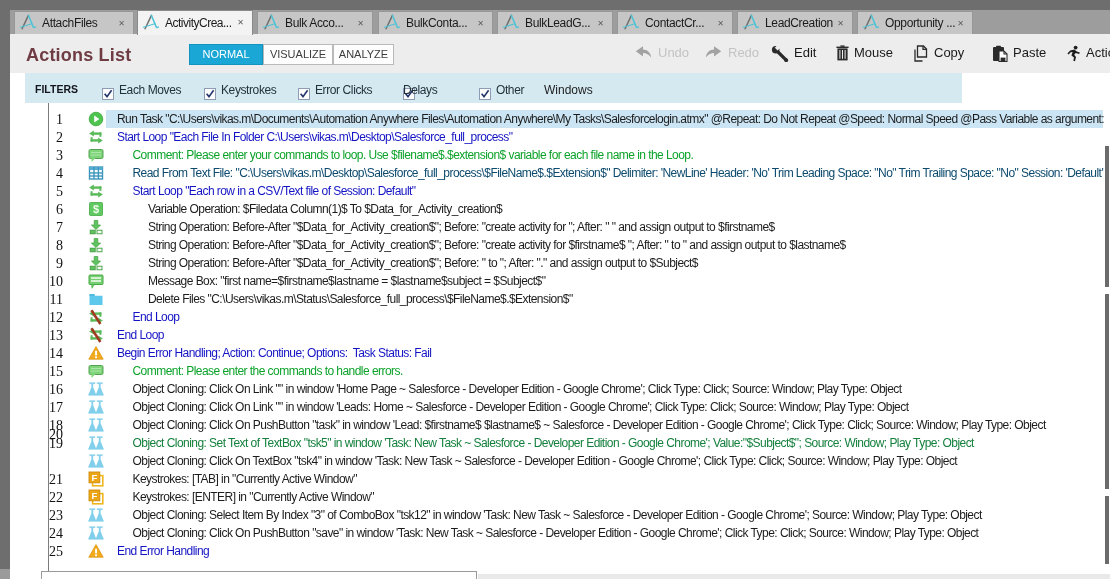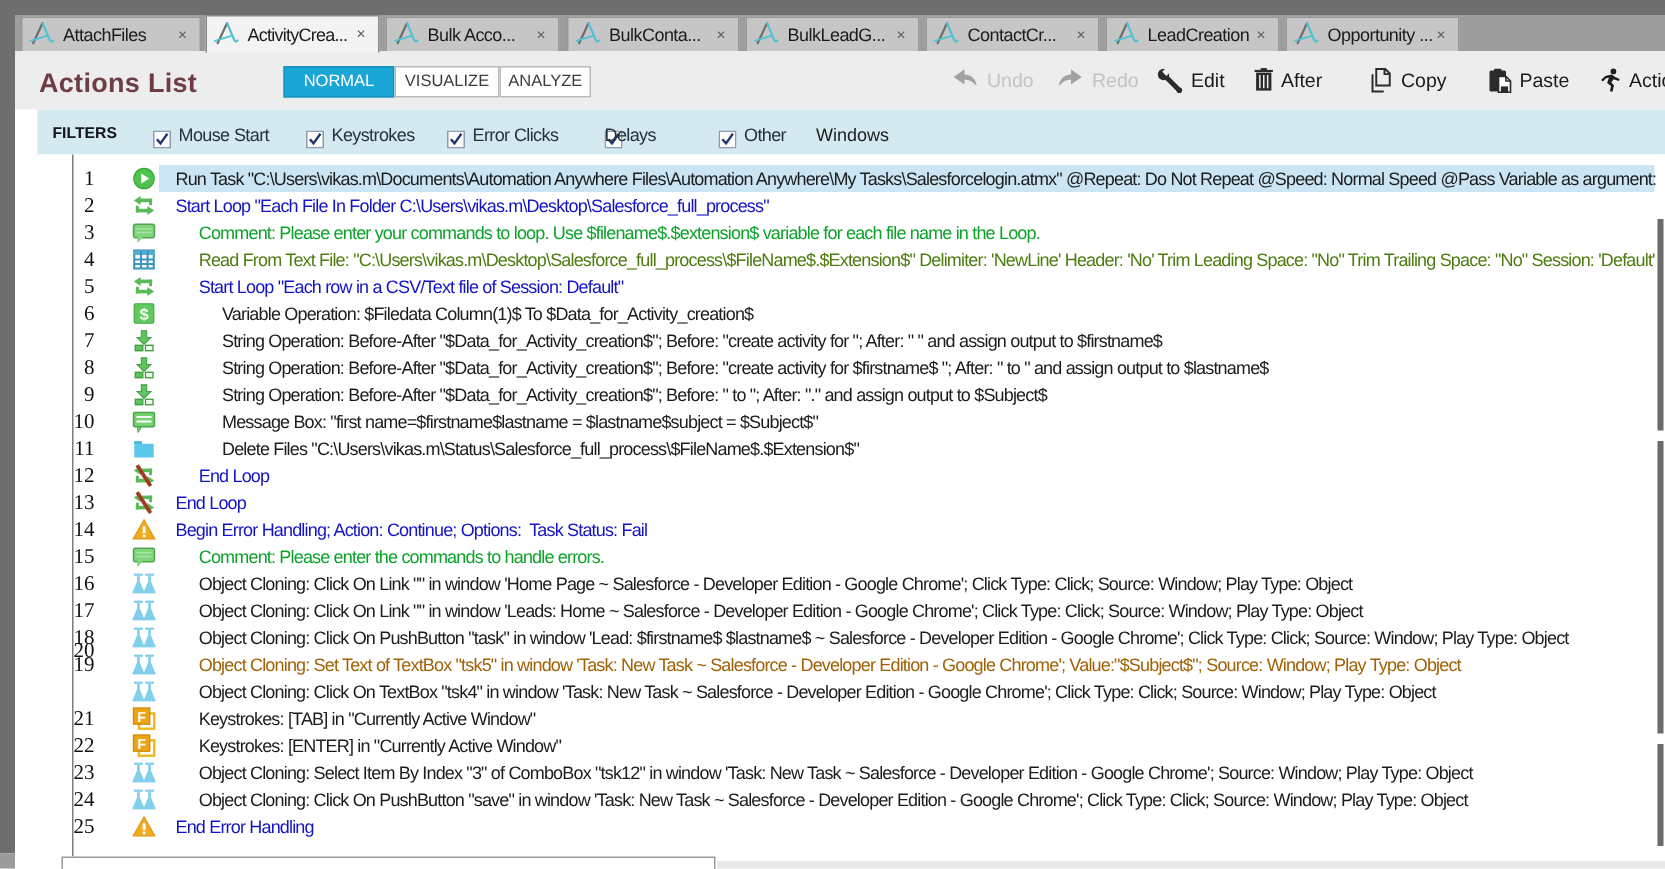--- a/index.html
+++ b/index.html
@@ -10,25 +10,25 @@
 .tab{position:absolute;top:1px;height:23px;background:#c6c6c6;border:1px solid #979797;border-bottom:none;display:flex;align-items:center}
 .tab.active{top:0;height:25px;background:#f3f3f3;border-color:#8a8a8a;z-index:3}
 .tico{margin-left:4px;width:18px;height:18px;display:inline-block}
 .tlab{margin-left:5px;font-size:12px;letter-spacing:-0.35px;color:#1b1b1b;white-space:nowrap}
 .tab.active .tlab{font-weight:normal;font-size:12px;letter-spacing:-0.5px}
 .tx{position:absolute;right:8px;top:7px;font-size:8px;color:#606060}
 #toolbar{position:absolute;left:10px;top:34px;width:1100px;height:39px;background:#ededed}
 #title{position:absolute;left:16px;top:11px;font-size:18px;font-weight:bold;color:#6f3c44;letter-spacing:0.2px}
 .vbtn{position:absolute;top:10px;height:21px;border:1px solid #b9b9b9;background:#fdfdfd;color:#3c3c3c;font-size:11px;text-align:center;line-height:19px}
 .vbtn.on{background:#1ba7d6;border-color:#1593c0;color:#fff}
-.tbi{position:absolute;top:11px;display:flex;align-items:center;white-space:nowrap}
+.tbi{position:absolute;top:11px;display:flex;align-items:flex-start;white-space:nowrap}
 .tbi svg{margin-right:5px}
 .tbi span{font-size:13px;color:#1a1a1a}
 .tbi.dis span{color:#c3c3c3}
-#filters{position:absolute;left:25px;top:73px;width:1085px;height:30px;background:#d5e9f1}
+#filters{position:absolute;left:25px;top:73px;width:937px;height:30px;background:#d5e9f1}
 #flt{position:absolute;left:10px;top:10px;font-size:10.5px;font-weight:bold;color:#14141c}
 .cb{position:absolute;top:13px}
 .flab{position:absolute;top:10px;font-size:12px;letter-spacing:-0.4px;color:#23333c}
 #winlab{position:absolute;left:519px;top:10px;font-size:12px;color:#1c1c1c}
 #combo{position:absolute;left:571px;top:7px;width:182px;height:21px;background:#fff;border:1px solid #484848}
 #combo .ct{position:absolute;left:5px;top:2px;font-size:12.5px;color:#111}
 #combo .ca{position:absolute;right:5px;top:7px;width:0;height:0;border-left:4.5px solid transparent;border-right:4.5px solid transparent;border-top:6px solid #222}
 #findbox{position:absolute;left:923px;top:6px;width:156px;height:22px;background:#fff}
 #findbox .ft{position:absolute;left:11px;top:4px;font-size:12px;letter-spacing:-0.2px;color:#3b3b3b}
 #list{position:absolute;left:10px;top:103px;width:1100px;height:468px;background:#fff}
@@ -163,21 +163,21 @@
       <svg width="13" height="16" viewBox="0 0 13 16">
         <rect x="1.4" y="3.4" width="10.2" height="12" fill="#2b2b2b"></rect>
         <rect x="0.4" y="1.6" width="12.2" height="1.4" fill="#2b2b2b"></rect>
         <rect x="4.4" y="0.4" width="4.2" height="1.4" fill="#2b2b2b"></rect>
         <g stroke="#ededed" stroke-width="1">
           <line x1="3.9" y1="5" x2="3.9" y2="13.8"></line>
           <line x1="6.5" y1="5" x2="6.5" y2="13.8"></line>
           <line x1="9.1" y1="5" x2="9.1" y2="13.8"></line>
         </g>
       </svg>
-      <span>After</span>
+      <span>Mouse</span>
     </div>
 <div class="tbi" style="left:902px">
       <svg width="17" height="17" viewBox="0 0 17 17">
         <g fill="none" stroke="#2b2b2b" stroke-width="1.3">
           <path d="M5.5,1 L11.5,1 L14.5,4 L14.5,12 L5.5,12 Z"></path>
           <path d="M11,1.2 L11,4.4 L14.3,4.4"></path>
           <path d="M3,4.5 L3,16 L10.5,16"></path>
         </g>
       </svg>
       <span>Copy</span>
@@ -201,21 +201,21 @@
       </svg>
       <span>Actions</span>
     </div>
 </div>
 <div id="filters">
 <div id="flt">FILTERS</div>
 <span class="cb" style="left:77px"><svg width="12" height="12" viewBox="0 0 12 12">
         <rect x="0.5" y="0.5" width="11" height="11" fill="#fdfdfd" stroke="#8d9bb3" stroke-width="1"></rect>
         <path d="M2.6,5.8 L5,8.6 L9.6,2.2" fill="none" stroke="#24356b" stroke-width="1.6"></path>
       </svg></span>
-    <span class="flab" style="left:94px">Mouse Start</span>
+    <span class="flab" style="left:94px">Each Moves</span>
 <span class="cb" style="left:179px"><svg width="12" height="12" viewBox="0 0 12 12">
         <rect x="0.5" y="0.5" width="11" height="11" fill="#fdfdfd" stroke="#8d9bb3" stroke-width="1"></rect>
         <path d="M2.6,5.8 L5,8.6 L9.6,2.2" fill="none" stroke="#24356b" stroke-width="1.6"></path>
       </svg></span>
     <span class="flab" style="left:196px">Keystrokes</span>
 <span class="cb" style="left:273px"><svg width="12" height="12" viewBox="0 0 12 12">
         <rect x="0.5" y="0.5" width="11" height="11" fill="#fdfdfd" stroke="#8d9bb3" stroke-width="1"></rect>
         <path d="M2.6,5.8 L5,8.6 L9.6,2.2" fill="none" stroke="#24356b" stroke-width="1.6"></path>
       </svg></span>
     <span class="flab" style="left:290px">Error Clicks</span>
@@ -262,21 +262,21 @@
 <div class="rtx" style="top:145.5px;left:132.5px;color:#0da32b">Comment: Please enter your commands to loop. Use $filename$.$extension$ variable for each file name in the Loop.</div>
 <div class="num" style="top:163.5px">4</div>
 <div class="ric" style="top:164.5px"><svg width="16" height="16" viewBox="0 0 16 16">
       <rect x="1.5" y="2" width="13" height="12" fill="#fff" stroke="#3d95be" stroke-width="1.4"></rect>
       <rect x="1.5" y="2" width="13" height="3" fill="#57add2"></rect>
       <line x1="6" y1="2" x2="6" y2="14" stroke="#3d95be" stroke-width="1.4"></line>
       <line x1="10.4" y1="2" x2="10.4" y2="14" stroke="#3d95be" stroke-width="1.4"></line>
       <line x1="1.5" y1="8" x2="14.5" y2="8" stroke="#3d95be" stroke-width="1.4"></line>
       <line x1="1.5" y1="11" x2="14.5" y2="11" stroke="#3d95be" stroke-width="1.4"></line>
     </svg></div>
-<div class="rtx" style="top:163.5px;left:132.5px;color:#4d7c0f">Read From Text File: "C:\Users\vikas.m\Desktop\Salesforce_full_process\$FileName$.$Extension$" Delimiter: 'NewLine' Header: 'No' Trim Leading Space: "No" Trim Trailing Space: "No" Session: 'Default'</div>
+<div class="rtx" style="top:163.5px;left:132.5px;color:#0c4a6e">Read From Text File: "C:\Users\vikas.m\Desktop\Salesforce_full_process\$FileName$.$Extension$" Delimiter: 'NewLine' Header: 'No' Trim Leading Space: "No" Trim Trailing Space: "No" Session: 'Default'</div>
 <div class="num" style="top:181.5px">5</div>
 <div class="ric" style="top:182.5px"><svg width="16" height="16" viewBox="0 0 16 16">
       <g fill="#5aba5a">
         <polygon points="5.8,1.6 5.8,7.6 1.2,4.6"></polygon>
         <rect x="5.2" y="3.4" width="8.2" height="2.4"></rect>
         <rect x="11.4" y="3.4" height="4.4" width="2"></rect>
         <polygon points="10.2,8.4 10.2,14.4 14.8,11.4"></polygon>
         <rect x="2.6" y="10.2" width="8.2" height="2.4"></rect>
         <rect x="2.6" y="8.2" height="4.4" width="2"></rect>
       </g>
@@ -408,21 +408,21 @@
       <g fill="#82cfec">
         <rect x="1.4" y="1.4" width="5.8" height="1.5"></rect>
         <rect x="3.4" y="2.9" width="1.8" height="4"></rect>
         <polygon points="3.3,6.6 5.3,6.6 7.9,13 0.7,13"></polygon>
         <rect x="8.8" y="1.4" width="5.8" height="1.5"></rect>
         <rect x="10.8" y="2.9" width="1.8" height="4"></rect>
         <polygon points="10.7,6.6 12.7,6.6 15.3,13 8.1,13"></polygon>
         <rect x="0.4" y="13" width="15.2" height="1.6"></rect>
       </g>
     </svg></div>
-<div class="rtx" style="top:433.5px;left:132.5px;color:#a16207">Object Cloning: Set Text of TextBox "tsk5" in window 'Task: New Task ~ Salesforce - Developer Edition - Google Chrome'; Value:"$Subject$"; Source: Window; Play Type: Object</div>
+<div class="rtx" style="top:433.5px;left:132.5px;color:#15803d">Object Cloning: Set Text of TextBox "tsk5" in window 'Task: New Task ~ Salesforce - Developer Edition - Google Chrome'; Value:"$Subject$"; Source: Window; Play Type: Object</div>
 <div class="num" style="top:425px">20</div>
 <div class="ric" style="top:452.5px"><svg width="16" height="16" viewBox="0 0 16 16">
       <g fill="#82cfec">
         <rect x="1.4" y="1.4" width="5.8" height="1.5"></rect>
         <rect x="3.4" y="2.9" width="1.8" height="4"></rect>
         <polygon points="3.3,6.6 5.3,6.6 7.9,13 0.7,13"></polygon>
         <rect x="8.8" y="1.4" width="5.8" height="1.5"></rect>
         <rect x="10.8" y="2.9" width="1.8" height="4"></rect>
         <polygon points="10.7,6.6 12.7,6.6 15.3,13 8.1,13"></polygon>
         <rect x="0.4" y="13" width="15.2" height="1.6"></rect>

